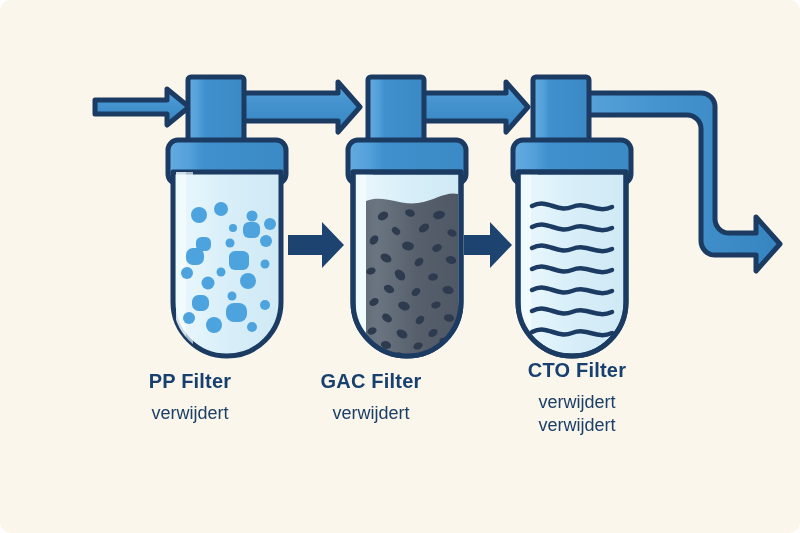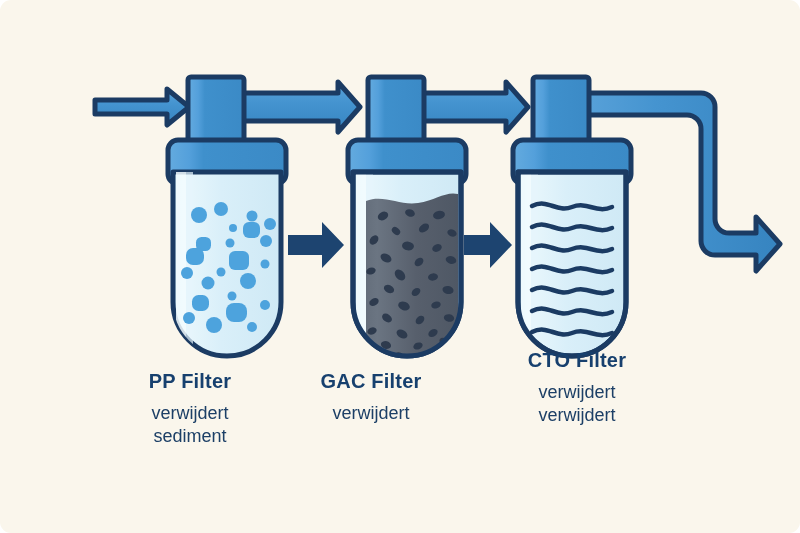--- a/index.html
+++ b/index.html
@@ -41,21 +41,21 @@
   .stage-desc {
     font-size: 18px;
     font-weight: normal;
     color: #1c3f66;
     margin-top: 8px;
     white-space: nowrap;
   }
   .stage-desc .desc-line { display: block; }
   #label-stage-1 { left: 100px; top: 368px; width: 180px; }
   #label-stage-2 { left: 270px; top: 368px; width: 202px; }
-  #label-stage-3 { left: 487px; top: 347px; width: 180px; }
+  #label-stage-3 { left: 487px; top: 357px; width: 180px; }
 </style>
 </head>
 <body>
 
 <div id="diagram-root">
 
   <svg id="diagram-svg" width="800" height="533" viewBox="0 0 800 533">
     <defs>
       <linearGradient id="gradCap" x1="0" y1="0" x2="1" y2="0">
         <stop offset="0%" stop-color="#64abdf"></stop>
@@ -244,21 +244,20 @@
     <g>
       <path d="M288,235 h34 v-13 l22,23 l-22,23 v-13 h-34 z" fill="#1d4470"></path>
       <path d="M464,235 h26 v-13 l22,23 l-22,23 v-13 h-26 z" fill="#1d4470"></path>
     </g>
   </svg>
 
   <div class="stage-label-group" id="label-stage-1">
     <div class="stage-title">PP Filter</div>
     <div class="stage-desc">
       <span class="desc-line">verwijdert</span>
-      <span class="desc-line">sediment</span>
     </div>
   </div>
 
   <div class="stage-label-group" id="label-stage-2">
     <div class="stage-title">GAC Filter</div>
     <div class="stage-desc">
       <span class="desc-line">verwijdert</span>
     </div>
   </div>
 

